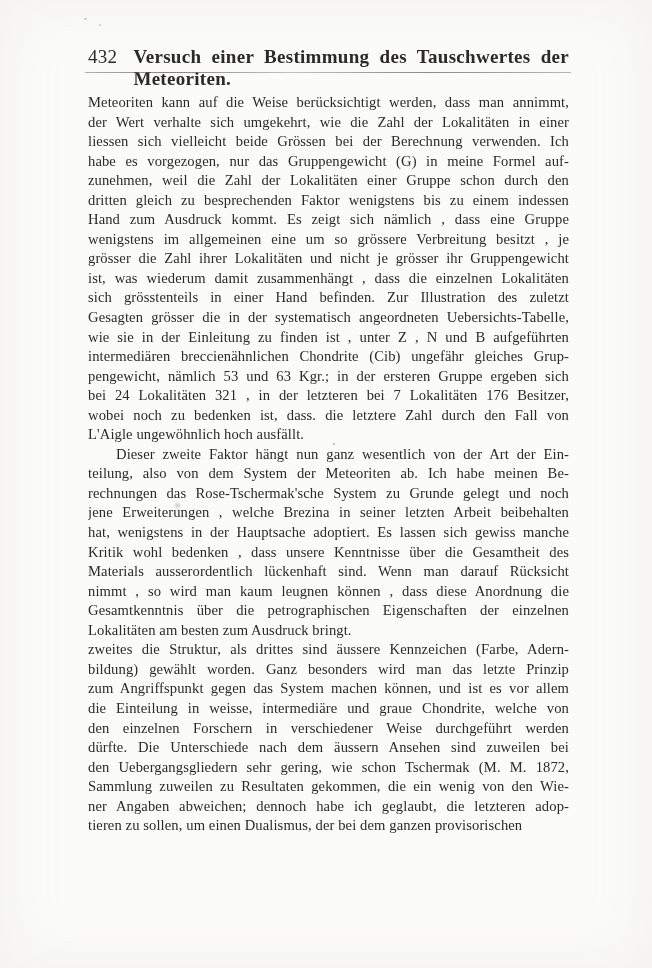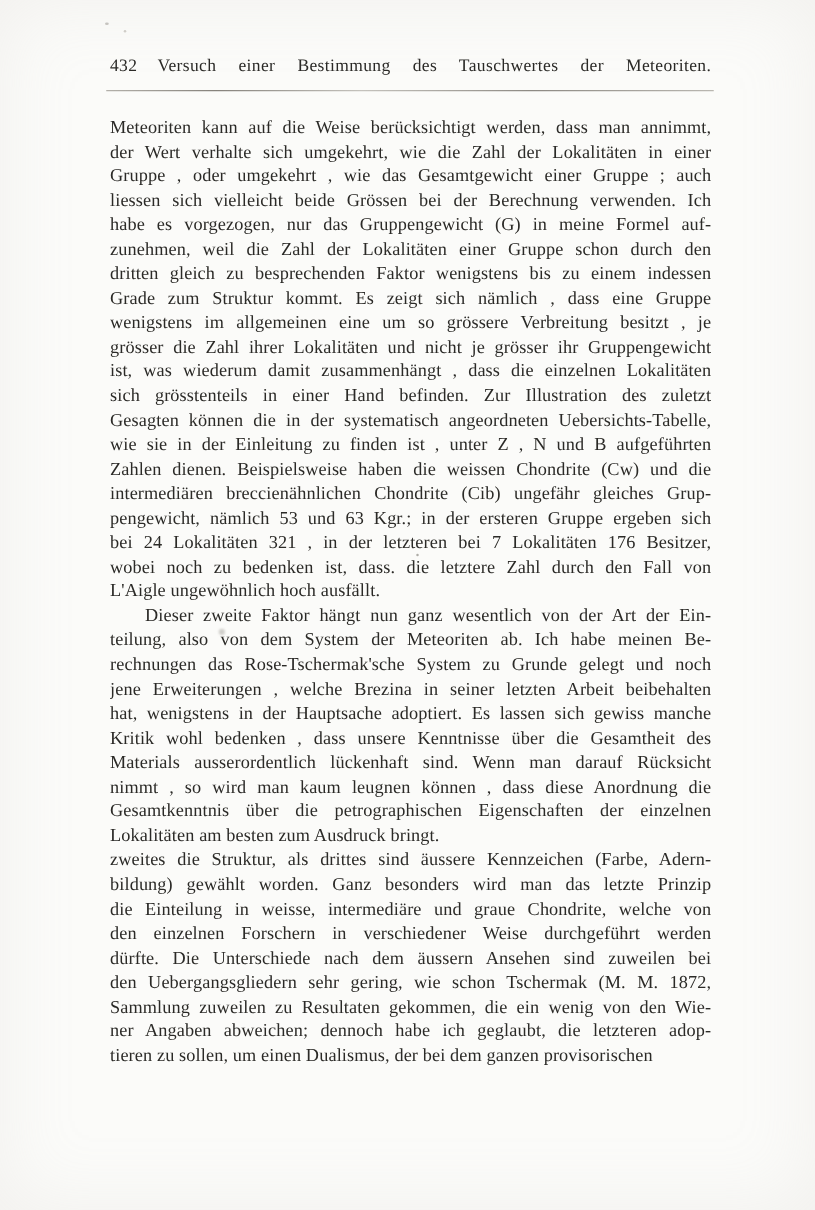--- a/index.html
+++ b/index.html
@@ -20,33 +20,34 @@
     color: #2b2a27;
   }
   
   .runhead {
     position: absolute;
     left: 88px;
     top: 46px;
     width: 481px;
     display: flex;
     align-items: baseline;
-    font-size: 14px;
+    font-size: 19px;
     letter-spacing: 0.3px;
   }
   .pageno {
     flex: 0 0 auto;
     margin-right: 16px;
   }
   .runtitle {
     flex: 1 1 auto;
     text-align: justify;
     text-align-last: justify;
     white-space: normal;
     overflow: hidden;
+    font-weight: bold;
   }
   .headrule {
     position: absolute;
     left: 85px;
     top: 72px;
     width: 486px;
     height: 1px;
     background: linear-gradient(to right,
       rgba(120,115,105,0.55), rgba(95,90,82,0.75) 18%,
       rgba(130,125,115,0.45) 42%, rgba(95,90,82,0.7) 70%,
@@ -97,33 +98,31 @@
     <span class="pageno">432</span>
     <span class="runtitle">Versuch einer Bestimmung des Tauschwertes der Meteoriten.</span>
   </div>
 
   <div class="headrule"></div>
 
   <div class="textblock">
       <div class="para">
         <div class="line">Meteoriten kann auf die Weise berücksichtigt werden, dass man annimmt,</div>
         <div class="line">der Wert verhalte sich umgekehrt, wie die Zahl der Lokalitäten in einer</div>
-        <div class="line">Gruppe , oder umgekehrt , wie das Gesamtgewicht einer Gruppe ; auch</div>
         <div class="line">liessen sich vielleicht beide Grössen bei der Berechnung verwenden. Ich</div>
         <div class="line">habe es vorgezogen, nur das Gruppengewicht (G) in meine Formel auf-</div>
         <div class="line">zunehmen, weil die Zahl der Lokalitäten einer Gruppe schon durch den</div>
         <div class="line">dritten gleich zu besprechenden Faktor wenigstens bis zu einem indessen</div>
-        <div class="line">Grade zum Struktur kommt.  Es zeigt sich nämlich , dass eine Gruppe</div>
+        <div class="line">Hand zum Ausdruck kommt.  Es zeigt sich nämlich , dass eine Gruppe</div>
         <div class="line">wenigstens im allgemeinen eine um so grössere Verbreitung besitzt , je</div>
         <div class="line">grösser die Zahl ihrer Lokalitäten und nicht je grösser ihr Gruppengewicht</div>
         <div class="line">ist, was wiederum damit zusammenhängt , dass die einzelnen Lokalitäten</div>
         <div class="line">sich grösstenteils in einer Hand befinden.  Zur Illustration des zuletzt</div>
-        <div class="line">Gesagten können die in der systematisch angeordneten Uebersichts-Tabelle,</div>
+        <div class="line">Gesagten grösser die in der systematisch angeordneten Uebersichts-Tabelle,</div>
         <div class="line">wie sie in der Einleitung zu finden ist , unter Z ,  N und B aufgeführten</div>
-        <div class="line">Zahlen dienen.  Beispielsweise haben die weissen Chondrite (Cw) und die</div>
         <div class="line">intermediären breccienähnlichen Chondrite (Cib) ungefähr gleiches Grup-</div>
         <div class="line">pengewicht, nämlich 53 und 63 Kgr.; in der ersteren Gruppe ergeben sich</div>
         <div class="line">bei 24 Lokalitäten 321 , in der letzteren bei 7 Lokalitäten 176 Besitzer,</div>
         <div class="line">wobei noch zu bedenken ist, dass. die letztere Zahl durch den Fall von</div>
         <div class="line last">L'Aigle ungewöhnlich hoch ausfällt.</div>
       </div>
       <div class="para">
         <div class="line indent">Dieser zweite Faktor hängt nun ganz wesentlich von der Art der Ein-</div>
         <div class="line">teilung, also von dem System der Meteoriten ab.  Ich habe meinen Be-</div>
         <div class="line">rechnungen das Rose-Tschermak'sche System zu Grunde gelegt und noch</div>
@@ -131,20 +130,21 @@
         <div class="line">hat, wenigstens in der Hauptsache adoptiert. Es lassen sich gewiss manche</div>
         <div class="line">Kritik wohl bedenken , dass unsere Kenntnisse über die Gesamtheit des</div>
         <div class="line">Materials ausserordentlich lückenhaft sind.  Wenn man darauf Rücksicht</div>
         <div class="line">nimmt ,  so wird man kaum leugnen können ,  dass diese Anordnung die</div>
         <div class="line">Gesamtkenntnis über die petrographischen Eigenschaften der einzelnen</div>
         <div class="line last">Lokalitäten am besten zum Ausdruck bringt.</div>
       </div>
       <div class="para">
         <div class="line">zweites die Struktur, als drittes sind äussere Kennzeichen (Farbe, Adern-</div>
         <div class="line">bildung) gewählt worden.  Ganz besonders wird man das letzte Prinzip</div>
+        <div class="line">zum Angriffspunkt gegen das System machen können, und ist es vor allem</div>
         <div class="line">die Einteilung in weisse, intermediäre und graue Chondrite,  welche von</div>
         <div class="line">den einzelnen Forschern in verschiedener Weise durchgeführt werden</div>
         <div class="line">dürfte.  Die Unterschiede nach dem äussern Ansehen sind zuweilen bei</div>
         <div class="line">den Uebergangsgliedern sehr gering, wie schon Tschermak (M. M. 1872,</div>
         <div class="line">Sammlung zuweilen zu Resultaten gekommen, die ein wenig von den Wie-</div>
         <div class="line">ner Angaben abweichen; dennoch habe ich geglaubt, die letzteren adop-</div>
         <div class="line last">tieren zu sollen, um einen Dualismus, der bei dem ganzen provisorischen</div>
       </div>
     </div>
 

